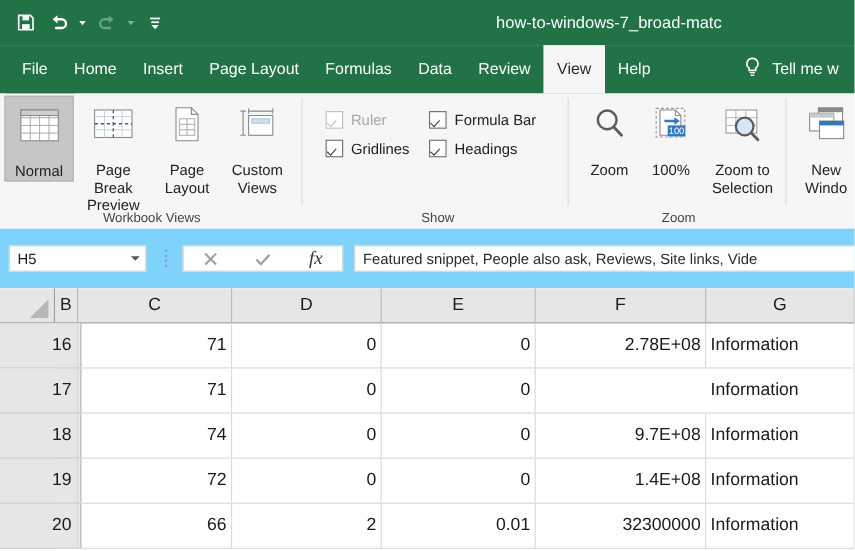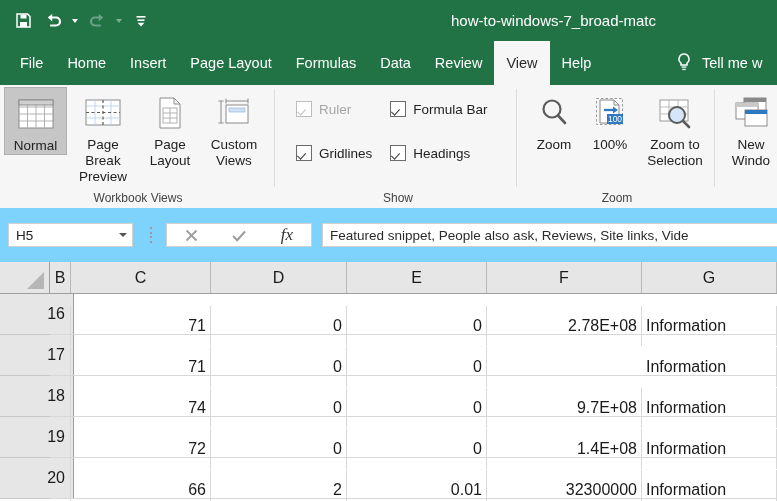--- a/index.html
+++ b/index.html
@@ -82,27 +82,27 @@
   .rgroup-sep {
     position: absolute; top: 4px; width: 1px; height: 98px; background: #dcdcdc;
   }
   .bigbtn {
     display: flex; flex-direction: column; align-items: center;
     padding: 4px 4px 0; cursor: pointer; box-sizing: border-box;
   }
   .bigbtn .ico { height: 44px; display: flex; align-items: center; justify-content: center; }
   .bigbtn .lbl {
     font-size: 13.5px; color: #222; text-align: center; line-height: 16px;
-    margin-top: 2px; white-space: pre-line;
+    margin-top: 12px; white-space: pre-line;
   }
   .bigbtn.selected { background: #c6c6c6; border: 1px solid #b0b0b0; }
 
   
   .checkgrid {
-    display: grid; grid-template-columns: auto auto; gap: 28px 18px;
+    display: grid; grid-template-columns: auto auto; gap: 10px 18px;
     padding: 14px 0 0 12px;
   }
   .checkitem { display: flex; align-items: center; gap: 7px; cursor: pointer; white-space: nowrap; }
   .cbox {
     width: 14px; height: 14px; border: 1px solid #6b6b6b; background: #fff;
     position: relative; flex: 0 0 auto;
   }
   .cbox.checked::after {
     content: ""; position: absolute; left: 2px; top: 5px;
     width: 4px; height: 7px;
@@ -189,21 +189,21 @@
     padding-right: 8px; box-sizing: border-box;
     font-size: 16px; color: #1a1a1a;
     border-bottom: 1px solid #c8c8c8;
     cursor: pointer;
   }
   .datarow {
     position: absolute; left: 50px; height: 41px; width: 727px;
     border-bottom: 1px solid #d8d8d8; box-sizing: border-box;
   }
   .datacell {
-    position: absolute; top: 12px; height: 40px;
+    position: absolute; top: 0; height: 40px;
     display: flex; align-items: center;
     font-size: 16px; color: #1a1a1a;
     border-right: 1px solid #d8d8d8; box-sizing: border-box;
     padding: 0 4px;
     white-space: nowrap; overflow: hidden;
     cursor: cell;
   }
   .datacell.num { justify-content: flex-end; }
   .datacell.txt { justify-content: flex-start; }
 </style>

